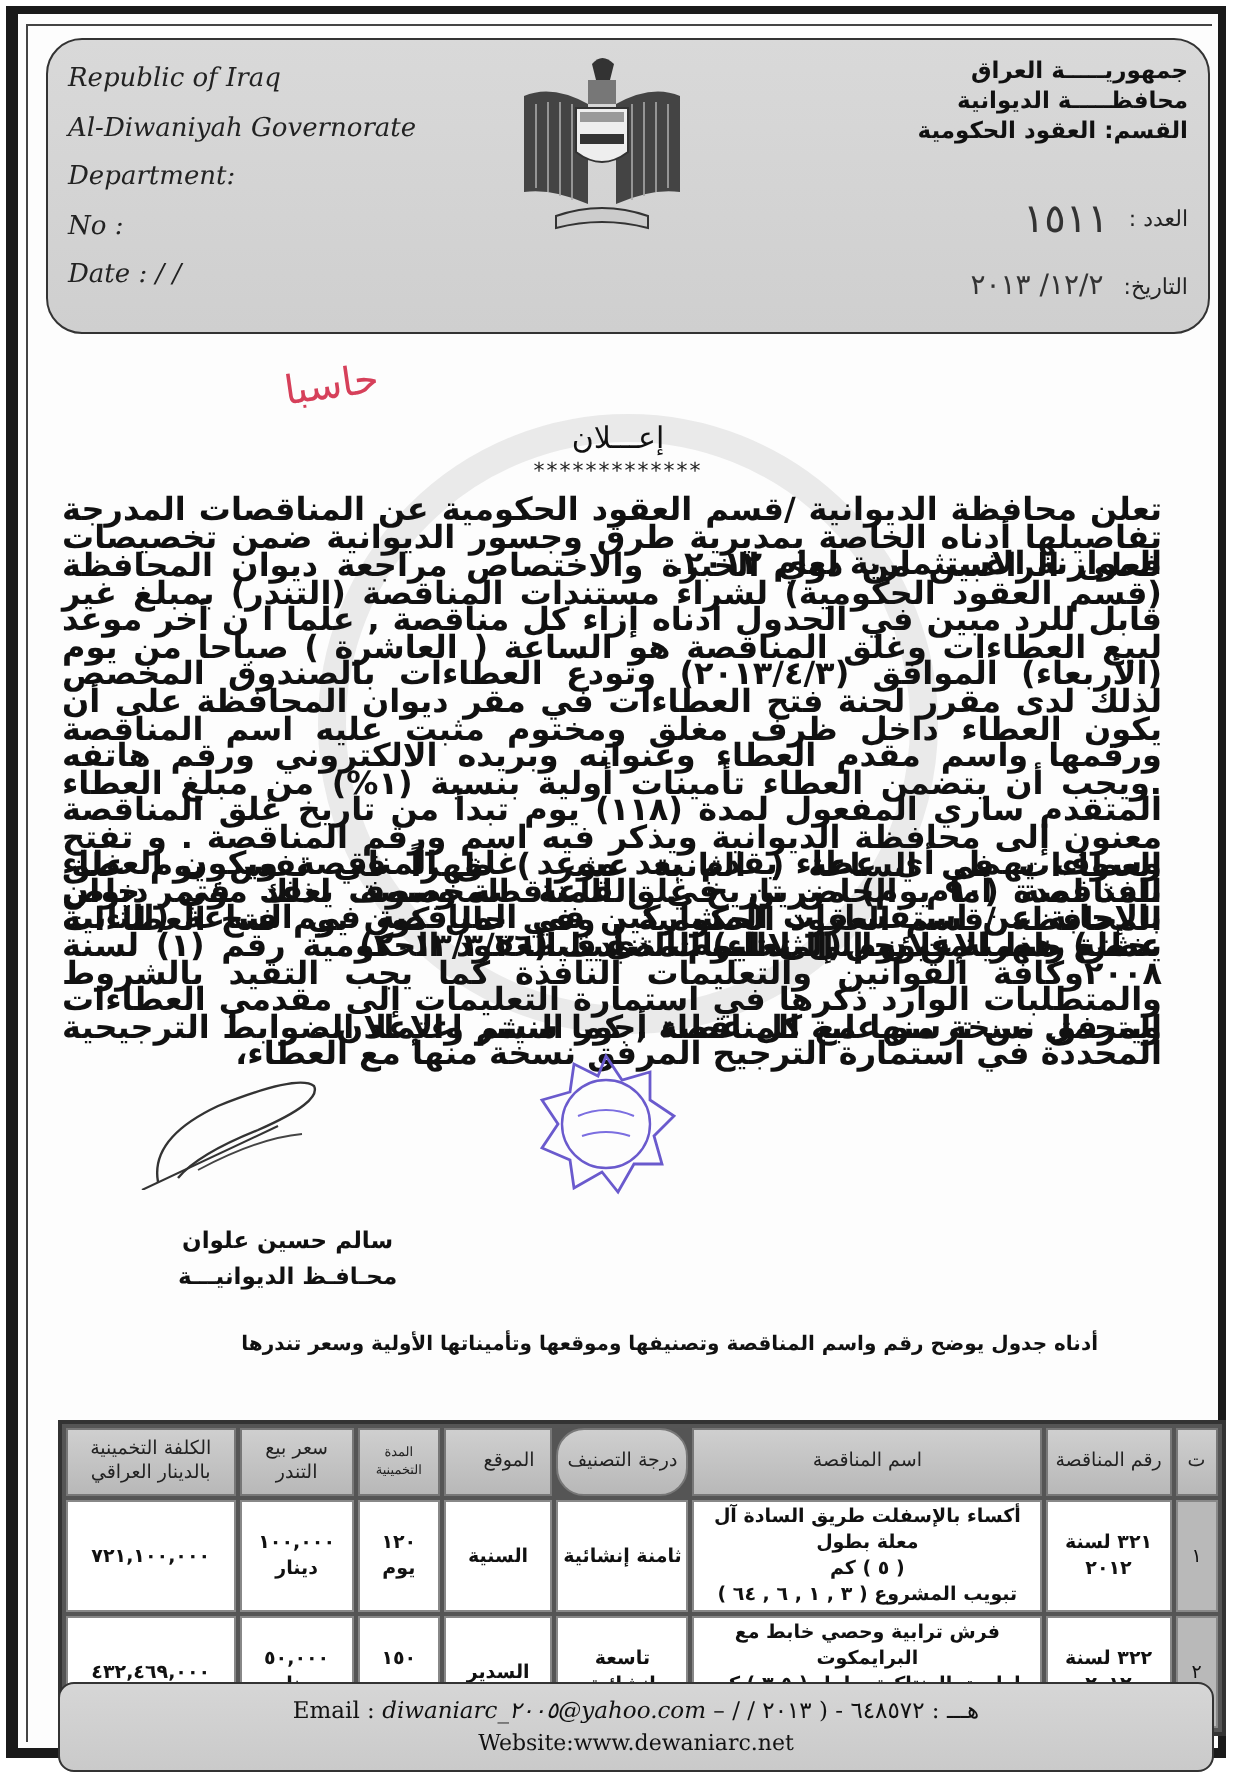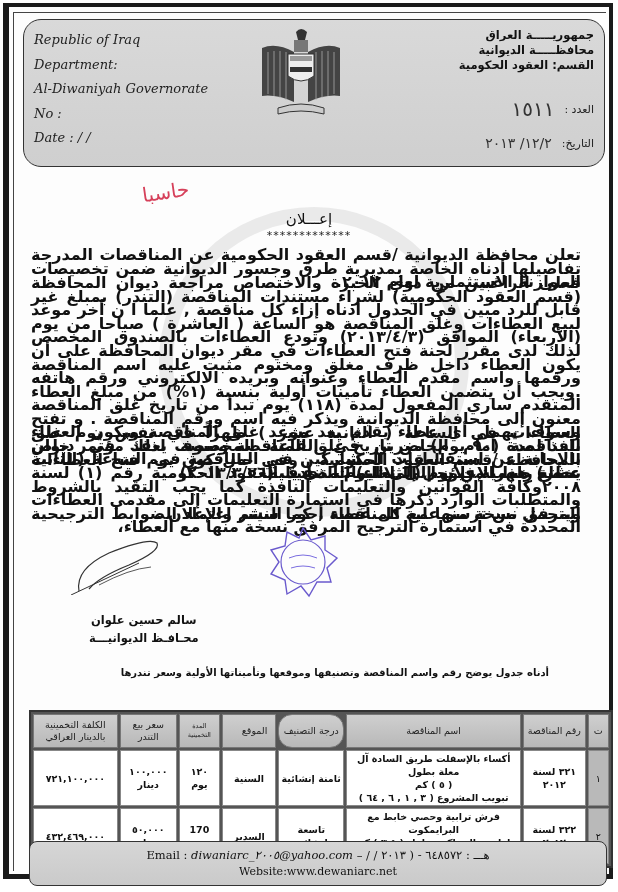--- a/index.html
+++ b/index.html
@@ -36,22 +36,22 @@
 </style>
 </head>
 <body>
 
 <div class="page">
   <div class="inner-line"></div>
 
   <div class="header">
     <div class="en">
       <div>Republic of Iraq</div>
+      <div>Al-Diwaniyah Governorate</div>
       <div>Department:</div>
-      <div>Al-Diwaniyah Governorate</div>
       <div>No :</div>
       <div>Date :   /   /</div>
     </div>
 
     <svg class="emblem" viewBox="0 0 86 92">
       <path d="M38 6 q5 -6 11 0 l-2 8 l-7 0 z" fill="#333"></path>
       <path d="M36 14 h14 v12 h-14 z" fill="#777"></path>
       <path d="M4 22 q14 -6 32 4 v50 q-18 -8 -32 -6 z" fill="#444"></path>
       <path d="M82 22 q-14 -6 -32 4 v50 q18 -8 32 -6 z" fill="#444"></path>
       <g stroke="#aaa" stroke-width="0.8">
@@ -155,21 +155,21 @@
         <td class="idx">٢</td>
         <td>٣٢٢ لسنة ٢٠١٢</td>
         <td>
           <div>فرش ترابية وحصي خابط مع البرايمكوت</div>
           <div>لطريق العنتاكية بطول ( ٣,٥ ) كم</div>
           <div>تبويب المشروع ( ٣ , ١ , ٦ , ٦٦ )</div>
         </td>
         <td>تاسعة إنشائية</td>
         <td>السدير</td>
         <td>
-          <div>170</div>
+          <div>١٥٠</div>
           <div>يوم</div>
         </td>
         <td>
           <div>٥٠,٠٠٠</div>
           <div>دينار</div>
         </td>
         <td>٤٣٢,٤٦٩,٠٠٠</td>
       </tr>
     </tbody>
   </table>

